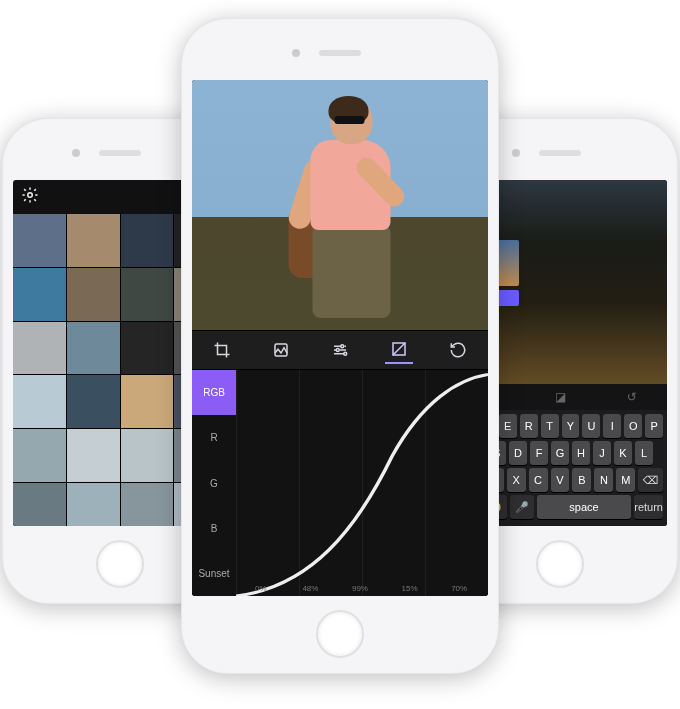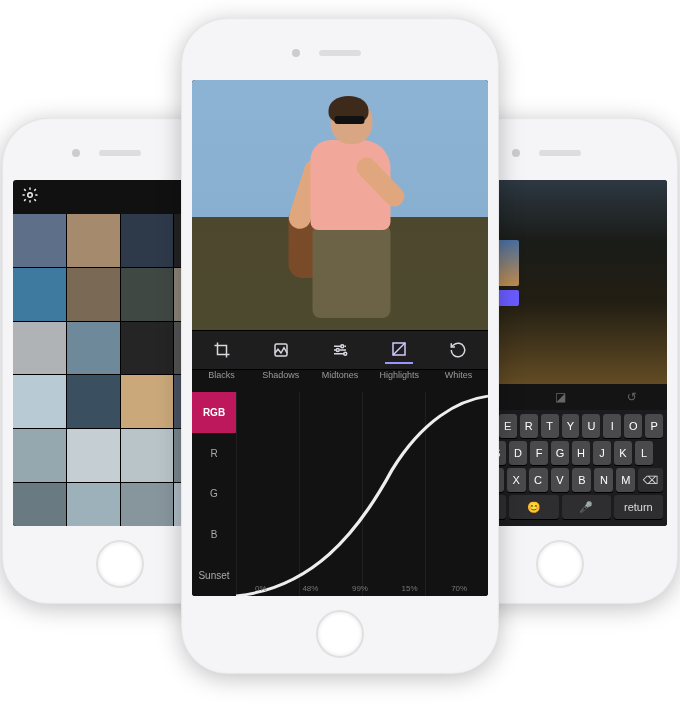--- a/index.html
+++ b/index.html
@@ -96,21 +96,21 @@
   .range-labels span { flex:1; text-align:center; }
 
   .curve-area {
     flex:1; background:#121212; position:relative; display:flex;
   }
   .curve-side {
     width:44px; display:flex; flex-direction:column;
     color:#aaa; font-size:10px;
   }
   .curve-side div { flex:1; display:flex; align-items:center; justify-content:center; }
-  .curve-side div.sel { background:#be185d; color:#fff;font-weight:bold; }
+  .curve-side div.sel { background:#8b5cf6; color:#fff; }
   .curve-graph {
     flex:1; position:relative;
     background-image:
       linear-gradient(90deg, rgba(255,255,255,.06) 1px, transparent 1px);
     background-size: 25% 100%;
   }
   .curve-graph svg { position:absolute; inset:0; width:100%; height:100%; }
   .axis-nums {
     position:absolute; bottom:3px; left:44px; right:4px;
     display:flex; font-size:8px; color:#777;
@@ -245,20 +245,21 @@
             <div class="key">V</div>
             <div class="key">B</div>
             <div class="key">N</div>
             <div class="key">M</div>
             <div class="key dark">⌫</div>
           </div>
         <div class="krow" id="krow4">
             <div class="key dark">123</div>
             <div class="key dark">😊</div>
             <div class="key dark">🎤</div>
+            <div class="key space">space</div>
             <div class="key dark">return</div>
           </div>
       </div>
     </div>
     <div class="homebtn"></div>
   </div>
 
   <div class="phone phone-center">
     <div class="speaker"></div>
     <div class="camera"></div>
@@ -304,27 +305,20 @@
             </svg>
         </div>
         <div class="tool">
           <svg class="ico" viewBox="0 0 24 24" fill="none" stroke="currentColor" stroke-width="2">
               <path d="M3 12a9 9 0 1 0 3-6.7L3 8"></path>
               <path d="M3 3v5h5"></path>
             </svg>
         </div>
       </div>
 
-      <div class="range-labels">
-        <span>Blacks</span>
-        <span>Shadows</span>
-        <span>Midtones</span>
-        <span>Highlights</span>
-        <span>Whites</span>
-      </div>
 
       <div class="curve-area">
         <div class="curve-side">
           <div class="sel">RGB</div>
           <div>R</div>
           <div>G</div>
           <div>B</div>
           <div>Sunset</div>
         </div>
         <div class="curve-graph">

